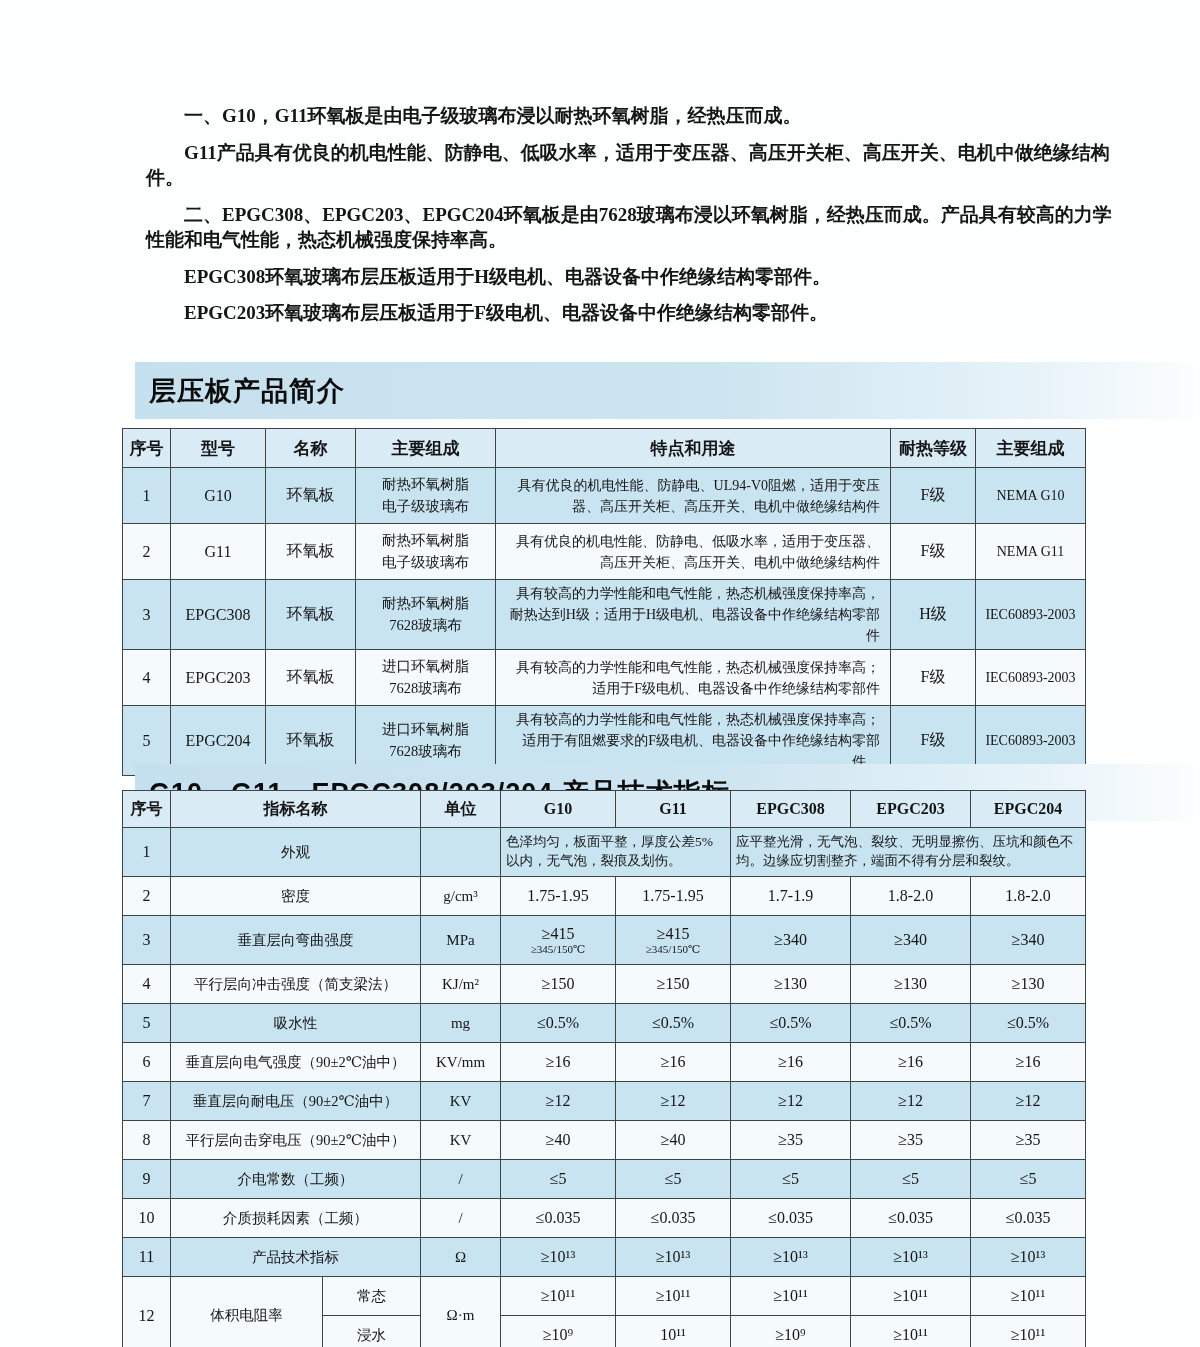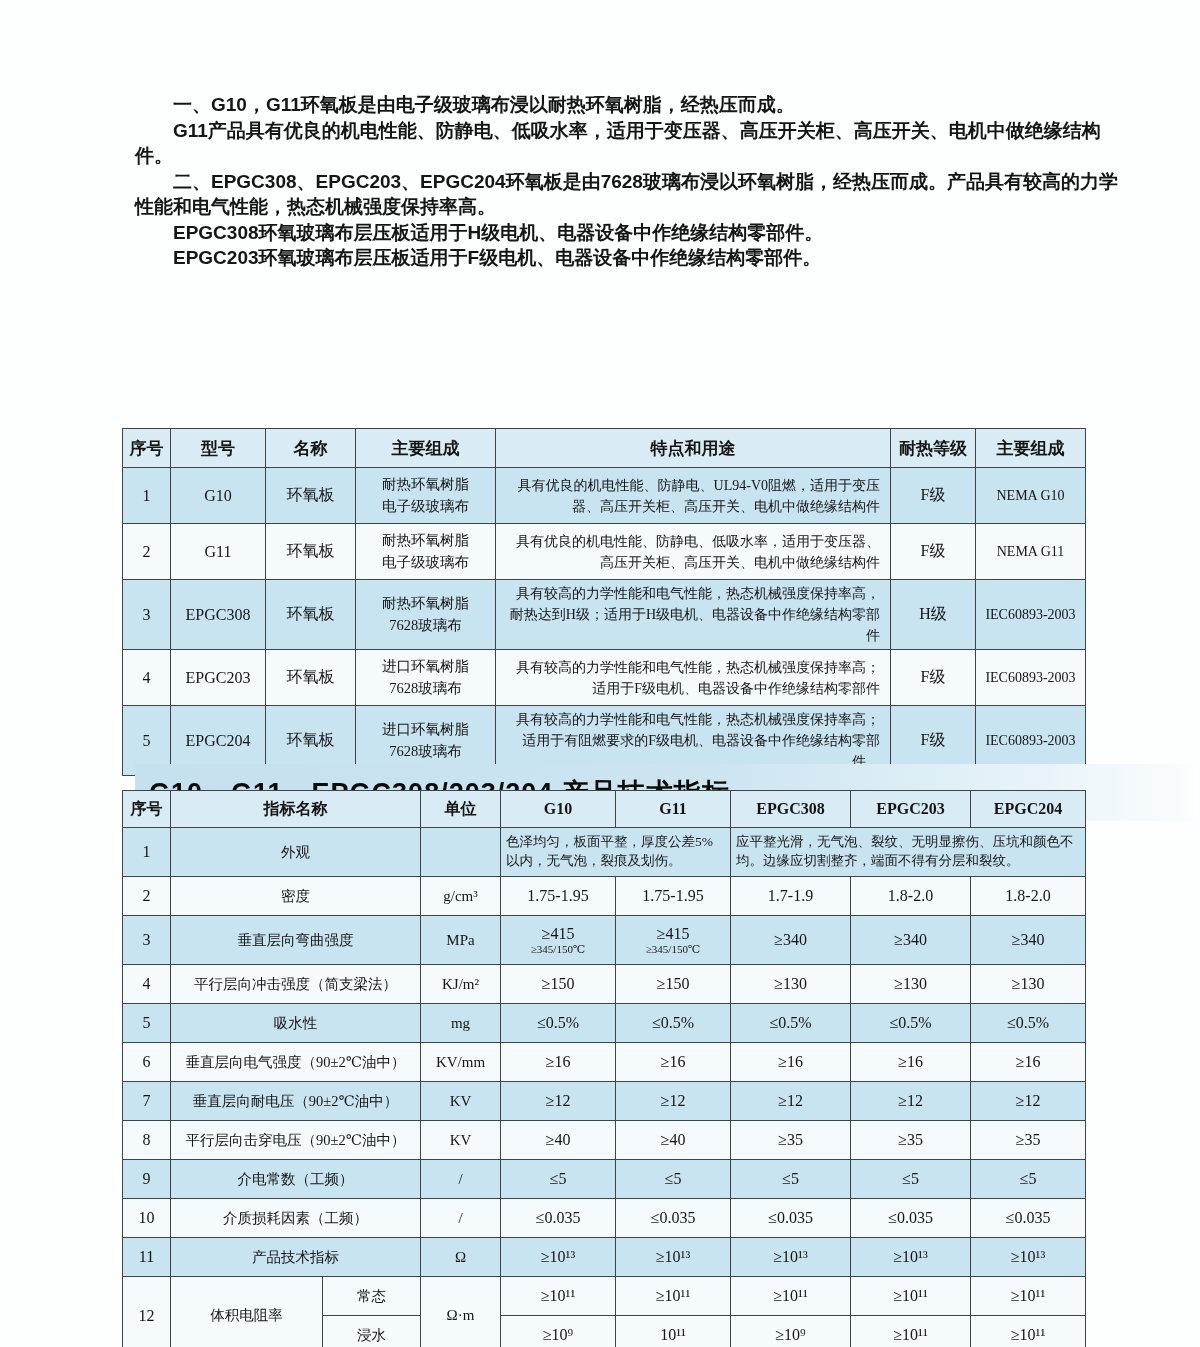--- a/index.html
+++ b/index.html
@@ -6,21 +6,21 @@
   .page{position:relative;width:1200px;height:1347px;background:#fdfefe;overflow:hidden;
         font-family:"Liberation Sans","DejaVu Sans",sans-serif;color:#151515;}
   
   .bar{position:absolute;left:135px;width:1058px;height:57px;
        background:linear-gradient(90deg,#c5e0ee 0%,#cde5f1 55%,#e7f3f9 85%,#fbfdfe 100%);
        display:flex;align-items:center;}
   .bar h1{margin:0;padding-left:14px;font-size:27px;font-weight:800;letter-spacing:1px;color:#0b0b0b;}
   .bar1{top:28px}.bar2{top:362px}.bar3{top:764px}
   
   .paras{position:absolute;left:135px;top:92px;width:988px;font-size:19px;line-height:25.5px;font-weight:600;}
-  .paras p{margin:0;text-indent:2em;}
+  .paras p{margin:11px;text-indent:2em;font-family:Liberation Serif, serif;}
   
   table{position:absolute;left:122px;width:963px;border-collapse:collapse;table-layout:fixed;
         background:#fff;border:1px solid #3b82f6;}
   th,td{border:1.5px solid #3f4447;text-align:center;vertical-align:middle;padding:2px 4px;
         font-family:"Liberation Serif","DejaVu Serif",serif;font-weight:400;}
   th{font-weight:600;background:#d9ecf6;}
   tr.b td{background:#c8e4f1;}
   tr.w td{background:#f5fafc;}
   .t1{top:428px;}
   .t1 th{height:34px;font-size:17px;}
@@ -44,20 +44,23 @@
 
 
   <div class="paras">
     <p>一、G10，G11环氧板是由电子级玻璃布浸以耐热环氧树脂，经热压而成。</p>
     <p>G11产品具有优良的机电性能、防静电、低吸水率，适用于变压器、高压开关柜、高压开关、电机中做绝缘结构件。</p>
     <p>二、EPGC308、EPGC203、EPGC204环氧板是由7628玻璃布浸以环氧树脂，经热压而成。产品具有较高的力学性能和电气性能，热态机械强度保持率高。</p>
     <p>EPGC308环氧玻璃布层压板适用于H级电机、电器设备中作绝缘结构零部件。</p>
     <p>EPGC203环氧玻璃布层压板适用于F级电机、电器设备中作绝缘结构零部件。</p>
   </div>
 
+  <div class="bar bar2">
+    <h1>层压板产品简介</h1>
+  </div>
 
   <table class="t1">
     <colgroup>
       <col style="width:48px">
         <col style="width:95px">
         <col style="width:90px">
         <col style="width:140px">
       <col style="width:395px">
         <col style="width:85px">
         <col style="width:110px">

